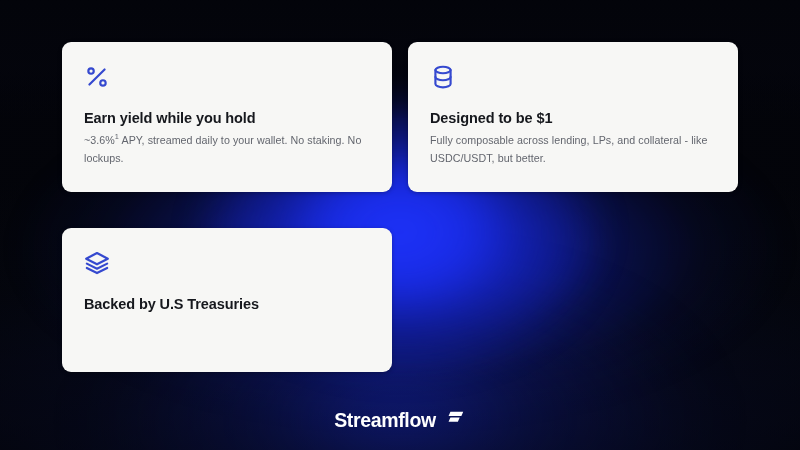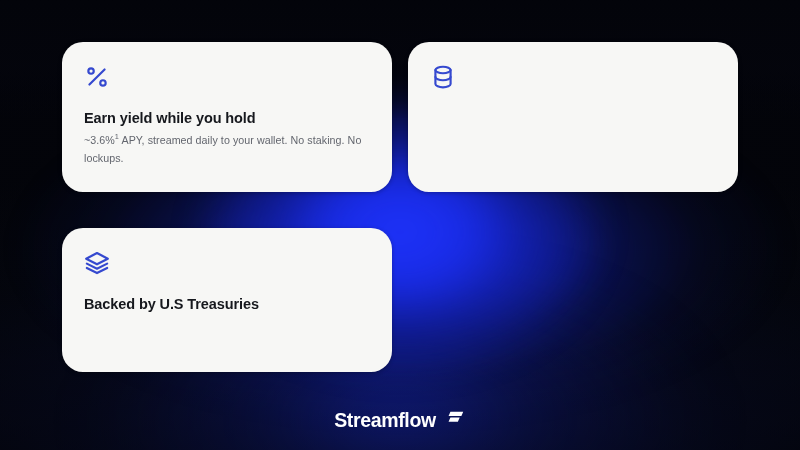--- a/index.html
+++ b/index.html
@@ -82,21 +82,21 @@
     width: 676px;
     display: grid;
     grid-template-columns: 330px 330px;
     grid-template-rows: 150px 144px;
     column-gap: 16px;
     row-gap: 36px;
   }
 
   .card {
     background: #f7f7f5;
-    border-radius: 21px;
+    border-radius: 9px;
     padding: 22px 22px 18px 22px;
     box-sizing: border-box;
     display: flex;
     flex-direction: column;
     box-shadow: 0 1px 4px rgba(0,0,0,0.28);
     position: relative;
   }
 
   .card-icon {
     color: #3549cf;
@@ -184,20 +184,22 @@
     </div>
 
     <div class="card wide">
       <div class="card-icon">
         <svg width="26" height="26" viewBox="0 0 24 24" fill="none" stroke="currentColor" stroke-width="2" stroke-linecap="round" stroke-linejoin="round">
           <ellipse cx="12" cy="5.5" rx="7" ry="3"></ellipse>
           <path d="M5 5.5v13c0 1.66 3.13 3 7 3s7-1.34 7-3v-13"></path>
           <path d="M5 12c0 1.66 3.13 3 7 3s7-1.34 7-3"></path>
         </svg>
       </div>
+      <div class="card-title">Designed to be $1</div>
+      <div class="card-body">Fully composable across lending, LPs, and collateral - like USDC/USDT, but better.</div>
     </div>
 
     <div class="card">
       <div class="card-icon">
         <svg width="26" height="26" viewBox="0 0 24 24" fill="none" stroke="currentColor" stroke-width="2" stroke-linecap="round" stroke-linejoin="round">
           <polygon points="12 2.8 22 8 12 13.2 2 8 12 2.8"></polygon>
           <polyline points="2.6 12.6 12 17.3 21.4 12.6"></polyline>
           <polyline points="2.6 16.6 12 21.3 21.4 16.6"></polyline>
         </svg>
       </div>

